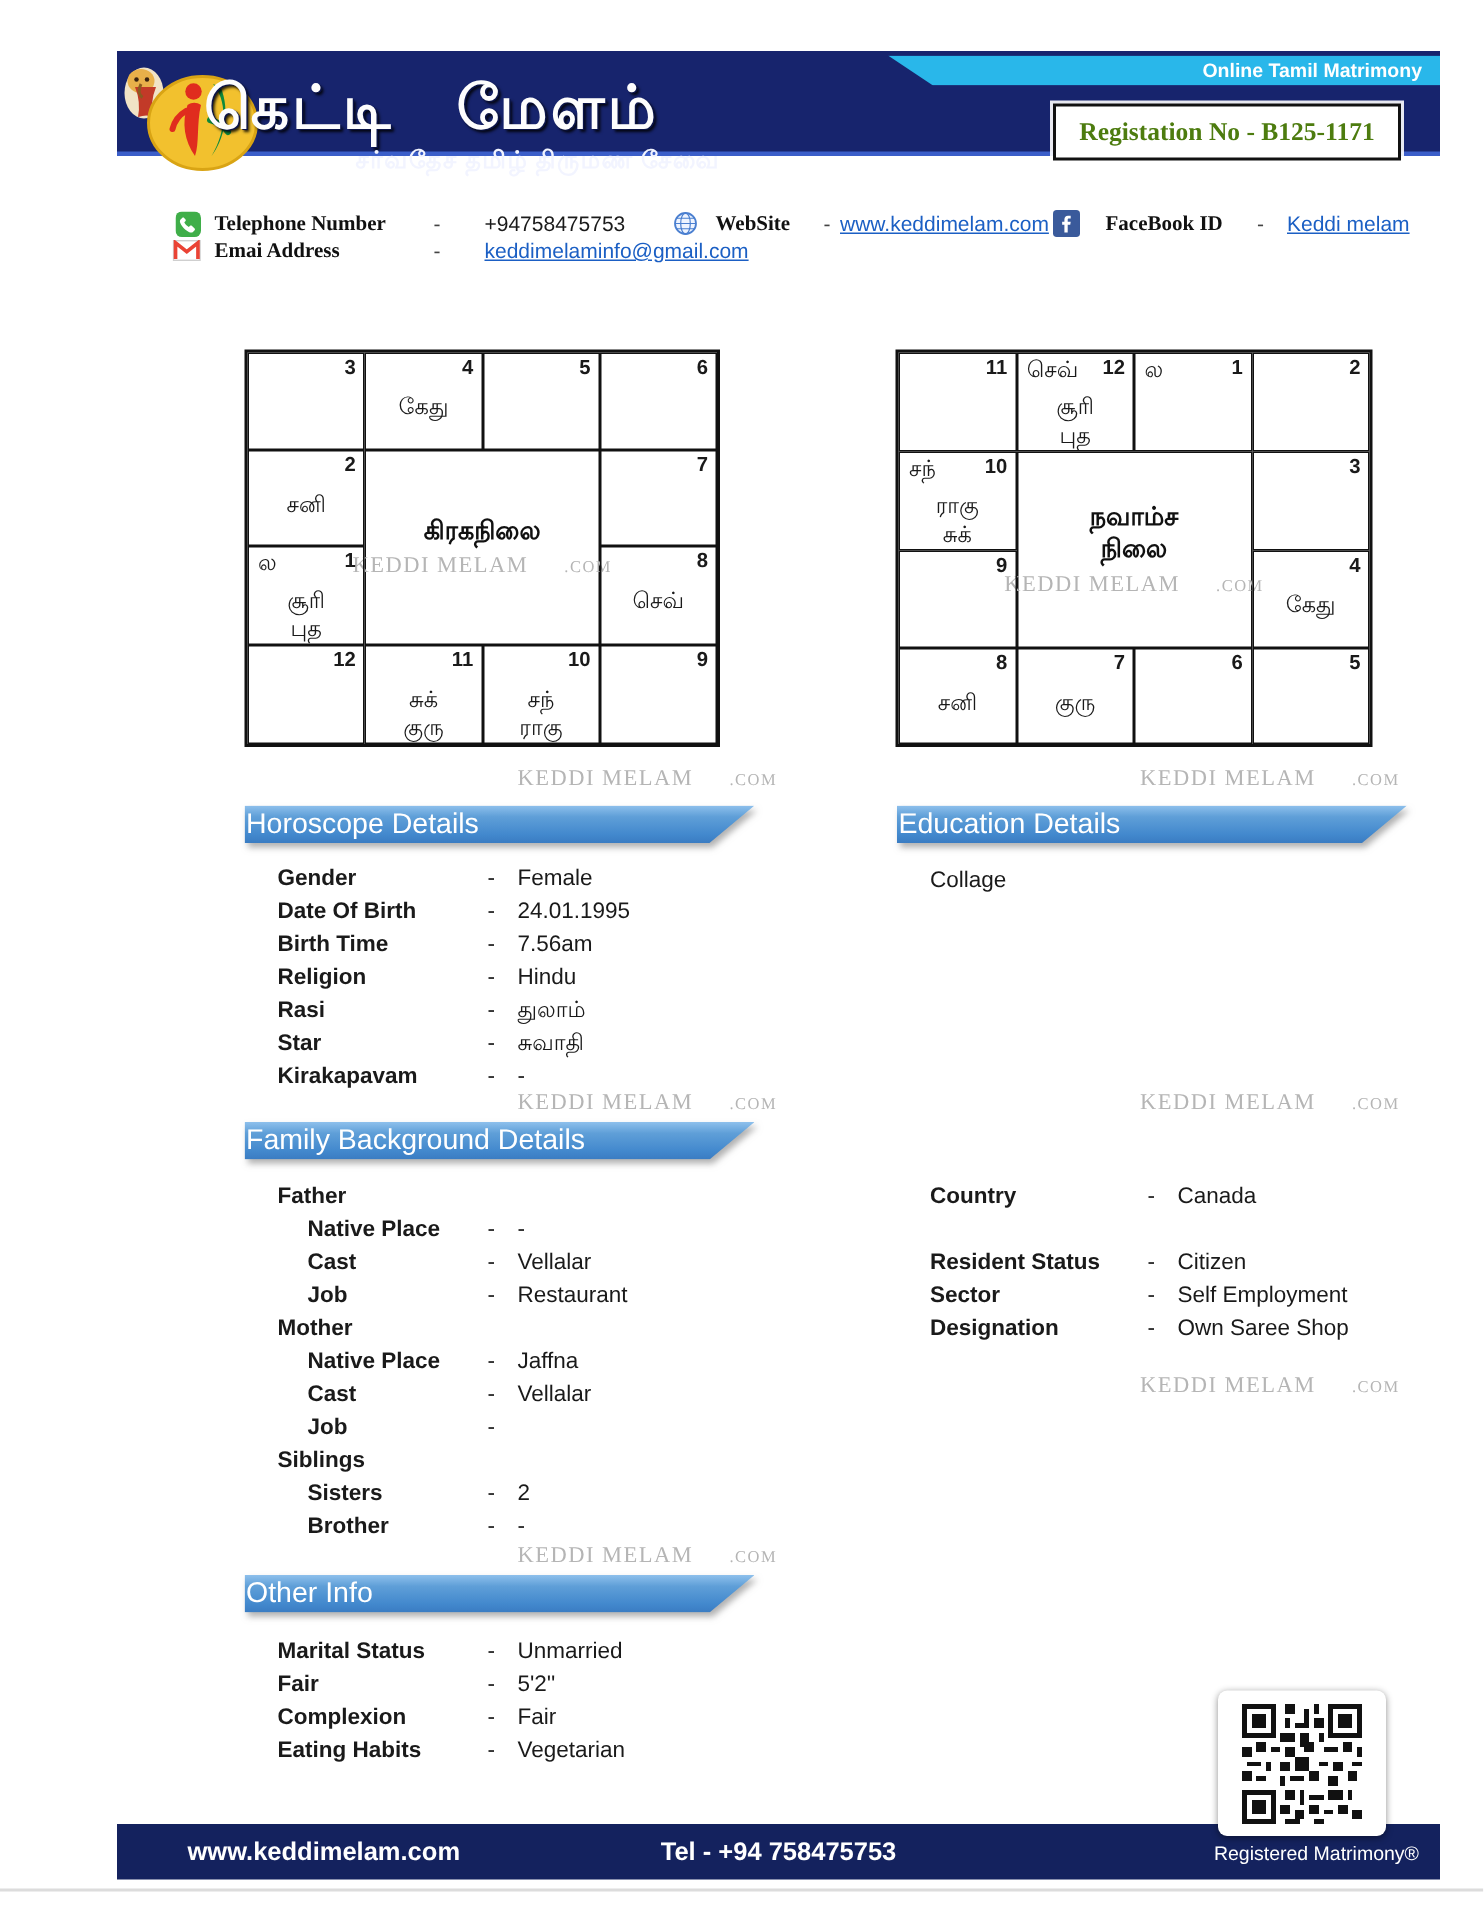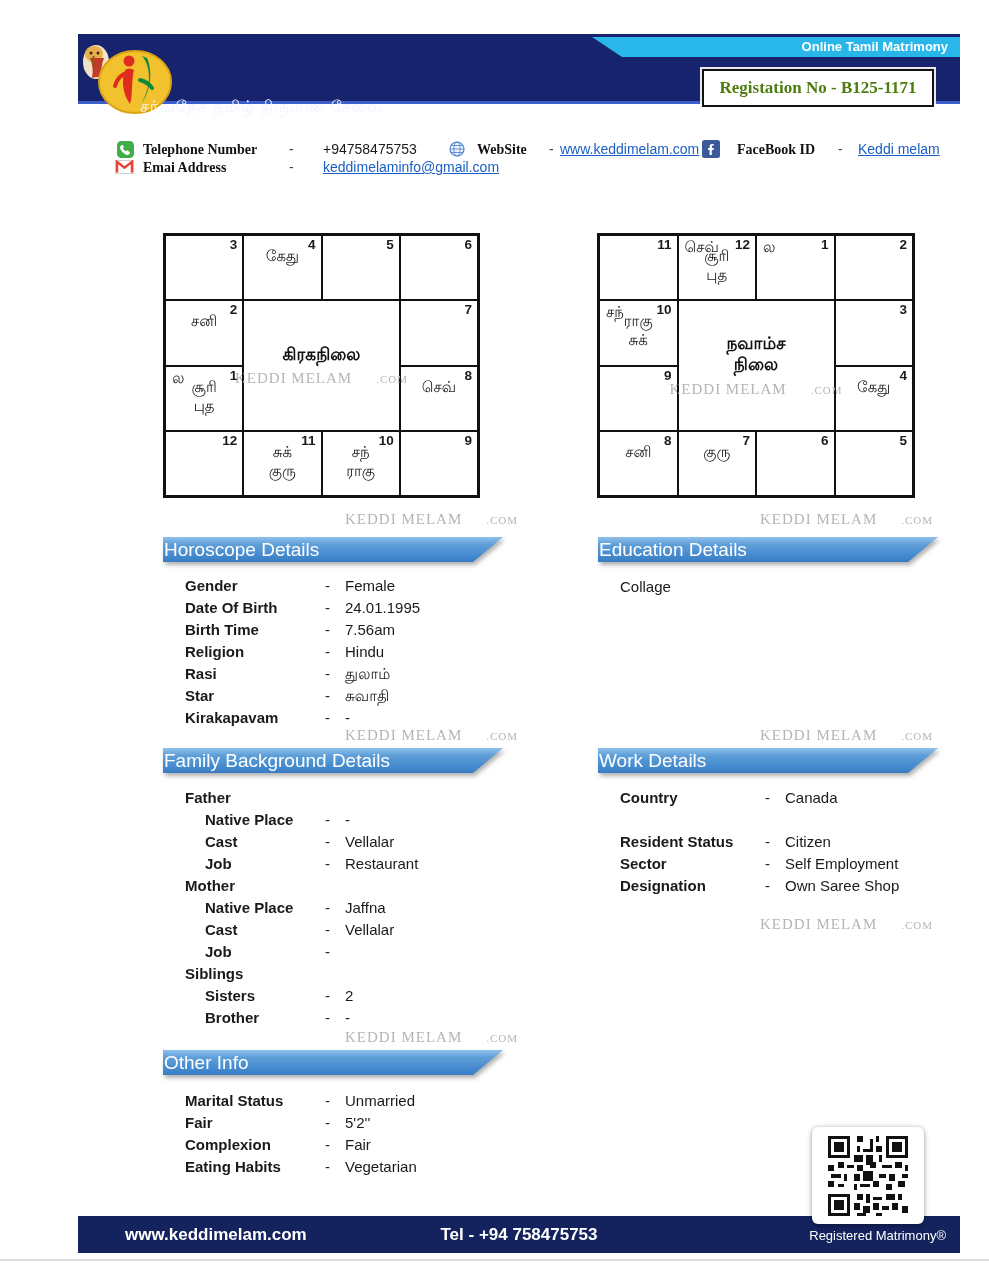--- a/index.html
+++ b/index.html
@@ -17,36 +17,36 @@
        clip-path:polygon(0 0,100% 0,100% 100%,30px 100%);
        color:#fff;font-weight:bold;font-size:13px;line-height:20px;text-align:right;padding-right:12px;}
   .regbox{position:absolute;top:35px;right:26px;width:232px;height:38px;background:#fff;
        border:2px solid #111;box-shadow:0 0 0 2px rgba(255,255,255,.9);
        display:flex;align-items:center;justify-content:center;
        font-family:"Liberation Serif",serif;font-weight:bold;font-size:17px;color:#4d7c0f;}
   .brand-logo{position:absolute;left:2px;top:6px;}
   .brand-title{position:absolute;left:58px;top:14px;font-family:"Liberation Serif",serif;
        font-weight:bold;font-size:40px;color:#fdfdfd;letter-spacing:2px;word-spacing:30px;
        text-shadow:1px 1px 0 #0b1448,2px 2px 2px rgba(0,0,0,.85);white-space:nowrap;}
-  .brand-sub{position:absolute;left:62px;top:64px;width:340px;text-align:left;
-       font-family:"Liberation Serif",serif;font-weight:normal;font-size:16px;color:#f2f4ff;letter-spacing:1px;}
+  .brand-sub{position:absolute;left:62px;top:64px;width:340px;text-align:right;
+       font-family:"Liberation Serif",serif;font-weight:bold;font-size:16px;color:#f2f4ff;letter-spacing:1px;}
 
   
   .cpos{position:absolute;font-size:14px;line-height:17px;white-space:nowrap;}
   .clabel{font-family:"Liberation Serif",serif;font-weight:bold;color:#111;}
   .cdash{color:#444;}
   .clink{color:var(--link-blue);text-decoration:underline;cursor:pointer;}
 
   
   .chart{position:absolute;display:grid;grid-template-columns:repeat(4,1fr);grid-template-rows:repeat(4,1fr);
        border:2px solid #111;background:#fff;}
   .cell{border:1px solid #111;position:relative;font-size:15px;}
   .cnum{position:absolute;top:1px;right:5px;font-weight:bold;font-size:13.5px;}
   .clead{position:absolute;top:2px;left:6px;}
-  .cp{padding-top:10px;display:flex;flex-direction:column;align-items:center;line-height:19px;text-align:center;}
+  .cp{padding-top:26px;display:flex;flex-direction:column;align-items:center;line-height:19px;text-align:center;}
   .ccenter{border:1px solid #111;grid-row:2/4;grid-column:2/4;display:flex;flex-direction:column;
        align-items:center;justify-content:center;}
   .ctitle{font-weight:bold;font-size:17px;line-height:21px;text-align:center;color:#111;}
 
   
   .wm{font-family:"Liberation Serif",serif;color:var(--watermark-gray);font-size:15px;
       letter-spacing:1px;white-space:nowrap;}
   .wm .sfx{font-size:11px;margin-left:24px;}
   .wm-abs{position:absolute;width:170px;text-align:right;}
 
@@ -100,20 +100,21 @@
       <g>
         <circle cx="49" cy="21" r="5.5" fill="#e02c1e"></circle>
         <path d="M45 30 c-4 12 -2 24 5 34 c3 -8 1 -22 4 -34 c-3 -2 -6 -2 -9 0 z" fill="#e02c1e"></path>
         <path d="M44 34 q-7 4 -9 12" stroke="#e02c1e" stroke-width="4" fill="none" stroke-linecap="round"></path>
       </g>
       <g>
         <path d="M62 16 c9 10 10 30 -1 48 c8 -10 13 -30 6 -46 z" fill="#0f8a3c"></path>
         <path d="M60 40 q8 2 12 8" stroke="#0f8a3c" stroke-width="4" fill="none" stroke-linecap="round"></path>
       </g>
     </svg>
+    <div class="brand-title">கெட்டி மேளம்</div>
     <div class="brand-sub">சர்வதேச தமிழ் திருமண சேவை</div>
   </div>
 
   <svg class="cpos" style="left:117px;top:141px" width="17" height="17" viewBox="0 0 16 16">
     <rect width="16" height="16" rx="4" fill="#3fae49"></rect>
     <path d="M4.5 3.2 l1.8 1.8 c.3 .3 .2 .8 -.1 1.1 l-.7 .7 c.6 1.3 1.6 2.3 2.9 2.9 l.7 -.7 c.3 -.3 .8 -.4 1.1 -.1 l1.8 1.8 c.3 .3 .3 .8 0 1.1 l-.9 .9 c-.5 .5 -1.3 .7 -2 .4 C6.6 12.3 3.7 9.4 2.9 6.9 c-.3 -.7 -.1 -1.5 .4 -2 l.9 -.9 c.3 -.3 .8 -.3 1.1 0 z" fill="#fff"></path>
   </svg>
   <span class="cpos clabel" style="left:143px;top:141px">Telephone Number</span>
   <span class="cpos cdash" style="left:289px;top:141px">-</span>
   <span class="cpos" style="left:323px;top:141px">+94758475753</span>
@@ -279,23 +280,20 @@
   <span class="wm wm-abs" style="left:345px;top:1029px"><span>KEDDI MELAM</span><span class="sfx">.COM</span></span>
 
   <div class="bwrap" style="left:163px;top:537px">
       <div class="banner">Horoscope Details</div>
     </div>
   <div class="bwrap" style="left:598px;top:537px">
       <div class="banner">Education Details</div>
     </div>
   <div class="bwrap" style="left:163px;top:748px">
       <div class="banner">Family Background Details</div>
-    </div>
-  <div class="bwrap" style="left:598px;top:748px">
-      <div class="banner">Work Details</div>
     </div>
   <div class="bwrap" style="left:163px;top:1050px">
       <div class="banner">Other Info</div>
     </div>
 
   <div class="rows rows-h" style="left:185px;top:575px">
     <div class="kv">
         <span class="k">Gender</span>
         <span class="d">-</span>
         <span class="v">Female</span>

